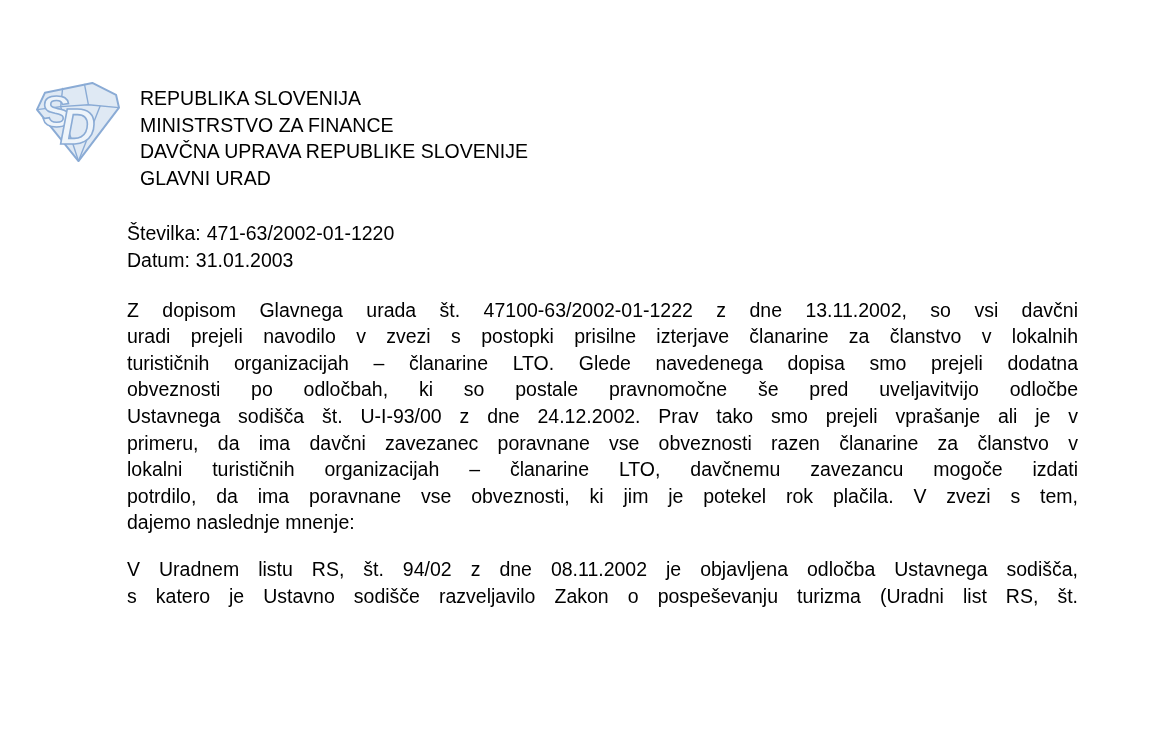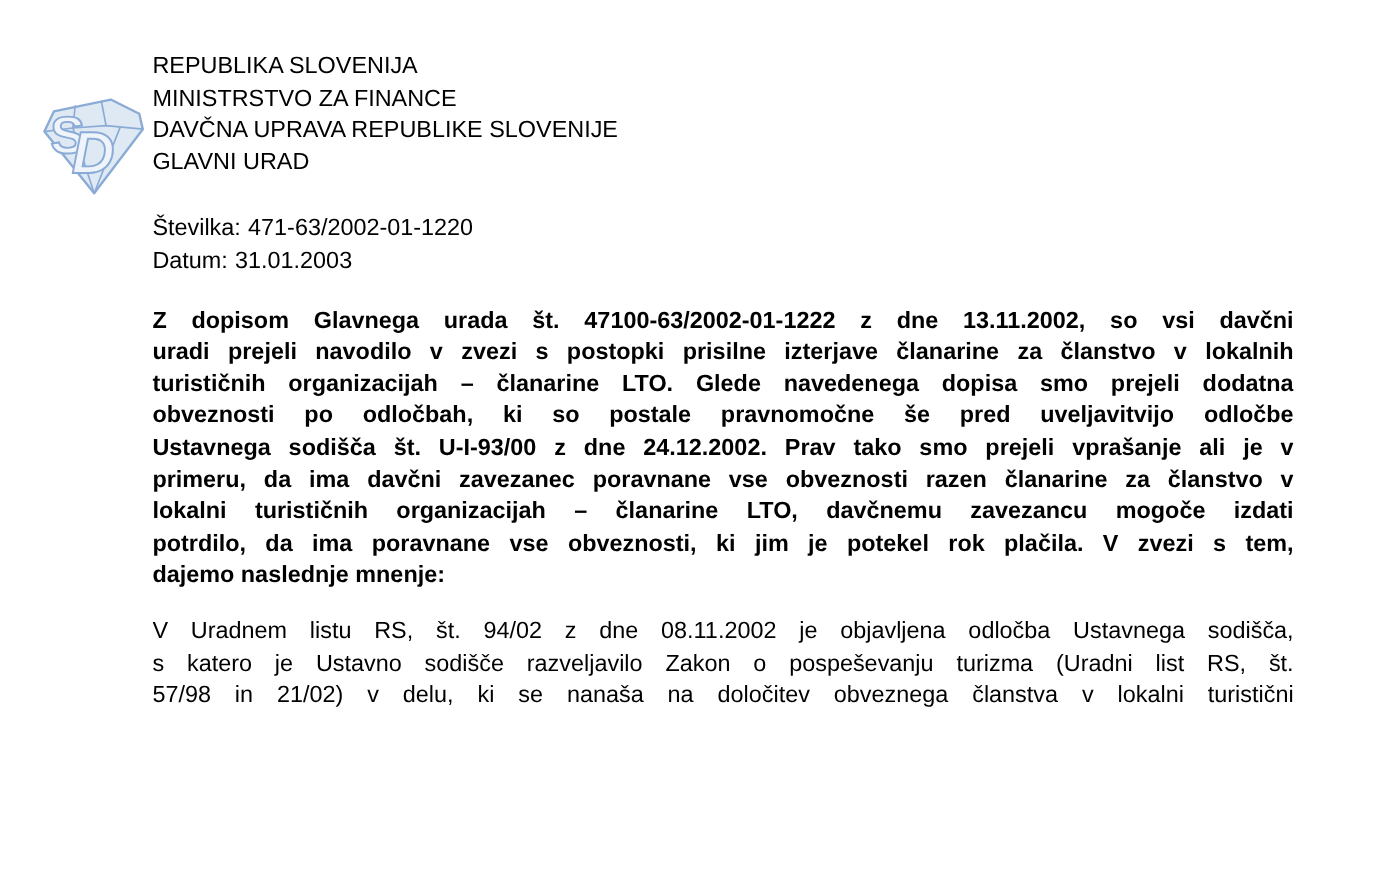--- a/index.html
+++ b/index.html
@@ -19,30 +19,30 @@
     top: 79px;
     width: 89px;
     height: 85px;
   }
   .content {
     margin-left: 127px;
     width: 951px;
     font-size: 19.5px;
     line-height: 26.6px;
   }
-  .letterhead-text { padding-top: 42px; }
+  .letterhead-text { padding-top: 85px; margin-left: 13px; }
   .hline { text-align: left; }
   .meta { margin-top: 29px; }
   .meta .val { margin-left: 6px; margin-top: 44px; }
   .title-block {
     margin-top: 28px;
     font-weight: bold;
   }
   .tline { text-align: center; }
-  .para1 { margin-top: 23px; font-weight: bold; }
+  .para1 { margin-top: 23px; }
   .para2 { margin-top: 20px; }
   .jline {
     text-align: justify;
     text-align-last: justify;
     text-justify: inter-word;
     height: 26.6px;
     overflow: hidden;
   }
   .jline.line-last { text-align-last: left; }
   .gem-body {
@@ -107,17 +107,16 @@
         <div class="jline">Ustavnega sodišča št. U-I-93/00 z dne 24.12.2002. Prav tako smo prejeli vprašanje ali je v</div>
         <div class="jline">primeru, da ima davčni zavezanec poravnane vse obveznosti razen članarine za članstvo v</div>
         <div class="jline">lokalni turističnih organizacijah – članarine LTO, davčnemu zavezancu mogoče izdati</div>
         <div class="jline">potrdilo, da ima poravnane vse obveznosti, ki jim je potekel rok plačila. V zvezi s tem,</div>
         <div class="jline line-last">dajemo naslednje mnenje:</div>
       </div>
 
     <div class="para para2">
         <div class="jline">V Uradnem listu RS, št. 94/02 z dne 08.11.2002 je objavljena odločba Ustavnega sodišča,</div>
         <div class="jline">s katero je Ustavno sodišče razveljavilo Zakon o pospeševanju turizma (Uradni list RS, št.</div>
-        <div class="jline">57/98 in 21/02) v delu, ki se nanaša na določitev obveznega članstva v lokalni turistični</div>
       </div>
 
   </div>
 </div>
 
 </body></html>

